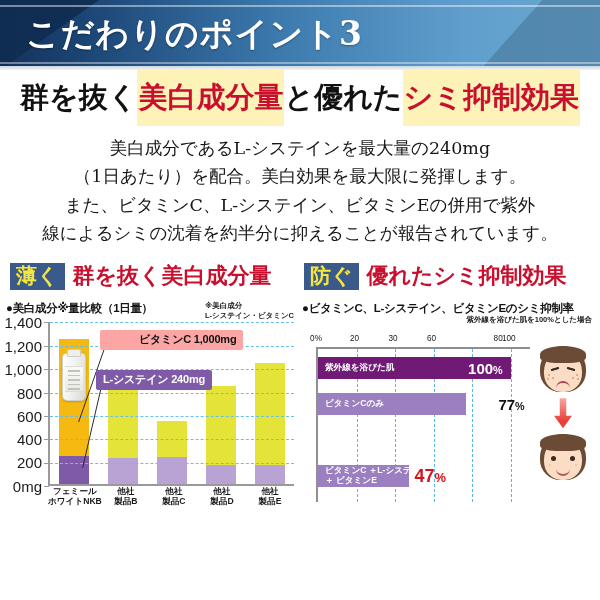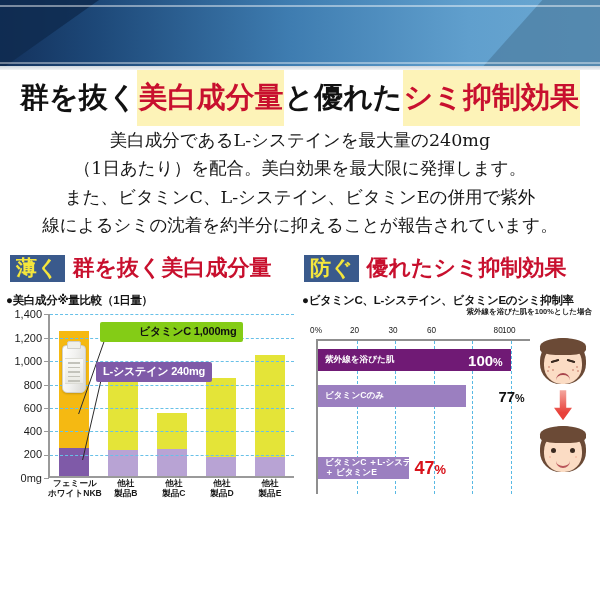--- a/index.html
+++ b/index.html
@@ -84,21 +84,21 @@
     white-space: nowrap;
   }
   .headline .hl {
     color: #c8102e;
     background: #fdf3b8;
     padding: 12px 1px;
   }
 
   
   .body-copy {
-    margin: 12px 14px 0 14px;
+    margin: 20px 14px 0 14px;
     text-align: center;
     font-family: "DejaVu Serif", "Liberation Serif", serif;
     font-size: 17.5px;
     line-height: 1.62;
     color: #161616;
   }
   .body-copy div { white-space: nowrap; }
 
   
   .section-heads {
@@ -161,21 +161,21 @@
   .bc {
     position: relative;
     width: 290px;
     height: 190px;
     margin-top: 6px;
   }
   .bc .ylab {
     position: absolute;
     right: 100%;
     transform: translateY(-50%);
-    font-size: 11px;
+    font-size: 15px;
     color: #1a1a1a;
     white-space: nowrap;
     font-weight: 400;
   }
   .bc-plot {
     position: absolute;
     left: 42px; right: 2px; top: 0; bottom: 26px;
     border-left: 2px solid #9a9a9a;
     border-bottom: 2px solid #9a9a9a;
   }
@@ -226,21 +226,21 @@
   .callout {
     position: absolute;
     font-size: 11px;
     font-weight: 700;
     padding: 2px 7px 3px 7px;
     border-radius: 2px;
     white-space: nowrap;
     z-index: 6;
     letter-spacing: -.2px;
   }
-  .callout.gold   { background: #84cc16; color: #101010; padding-left: 39px; }
+  .callout.gold   { background: #fca5a5; color: #101010; padding-left: 39px; }
   .callout.purple { background: #7f5aa8; color: #ffffff; }
   .leader { position: absolute; z-index: 5; }
   .bottle {
     position: absolute;
     z-index: 7;
     width: 22px; height: 46px;
     border-radius: 4px 4px 5px 5px;
     background: linear-gradient(100deg, #ffffff 0%, #f2f2f0 45%, #d8d8d4 100%);
     border: 1px solid #cfcfc9;
     box-shadow: 0 1px 2px rgba(0,0,0,.18);
@@ -397,20 +397,21 @@
   }
 </style>
 </head>
 <body>
 
 <div class="banner">
   <div class="wedge-left"></div>
   <div class="wedge-right"></div>
   <div class="stripe-top"></div>
   <div class="stripe-bottom"></div>
+  <div class="banner-title">こだわりのポイント3</div>
   <div class="edge-bottom"></div>
 </div>
 
 <div class="headline"><span>群を抜く</span><span class="hl">美白成分量</span><span>と優れた</span><span class="hl">シミ抑制効果</span></div>
 
 <div class="body-copy">
   <div>美白成分であるL-システインを最大量の240mg</div>
   <div>（1日あたり）を配合。美白効果を最大限に発揮します。</div>
   <div>また、ビタミンC、L-システイン、ビタミンEの併用で紫外</div>
   <div>線によるシミの沈着を約半分に抑えることが報告されています。</div>
@@ -424,20 +425,24 @@
   <div class="sec-head">
     <span class="sec-tag">防ぐ</span>
     <span class="sec-title">優れたシミ抑制効果</span>
   </div>
 </div>
 
 <div class="charts">
 
   <div class="chart-left">
     <div class="chart-title">●美白成分※量比較（1日量）</div>
+    <div class="chart-note left-note">
+      <div>※美白成分</div>
+      <div>L-システイン・ビタミンC</div>
+    </div>
 
     <div class="bc">
       <div class="bc-plot" id="bcPlot">
         <div class="bc-bars" id="bcBars">
             <div class="bc-bar">
               <div class="seg-top" style="height: 117.143px; background: rgb(245, 185, 18);"></div>
               <div class="seg-bot" style="height: 28.1143px; background: rgb(127, 90, 168);"></div>
             </div>
             <div class="bc-bar">
               <div class="seg-top" style="height: 69.7px; background: rgb(228, 228, 56);"></div>

